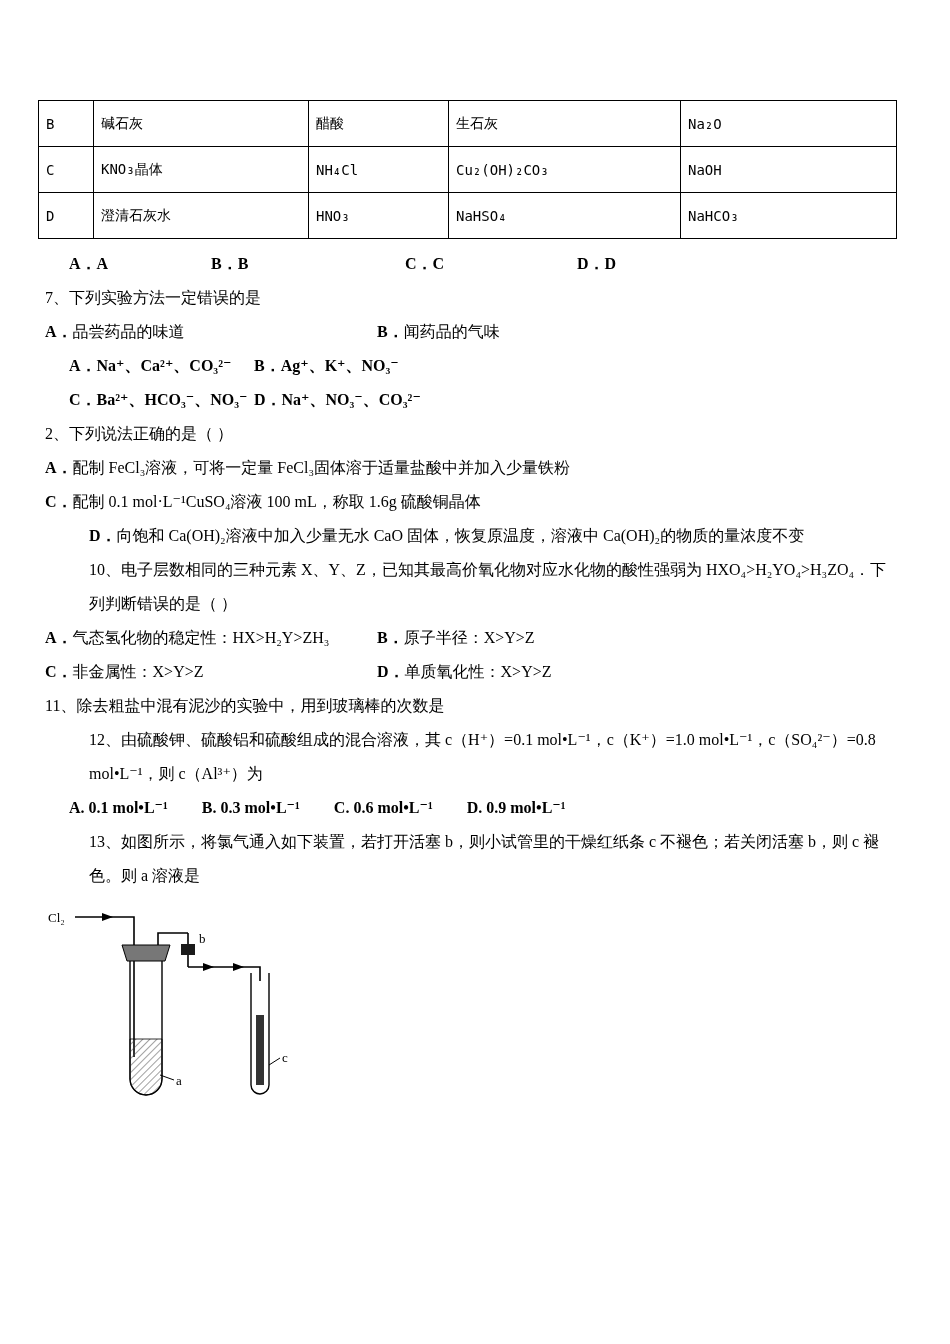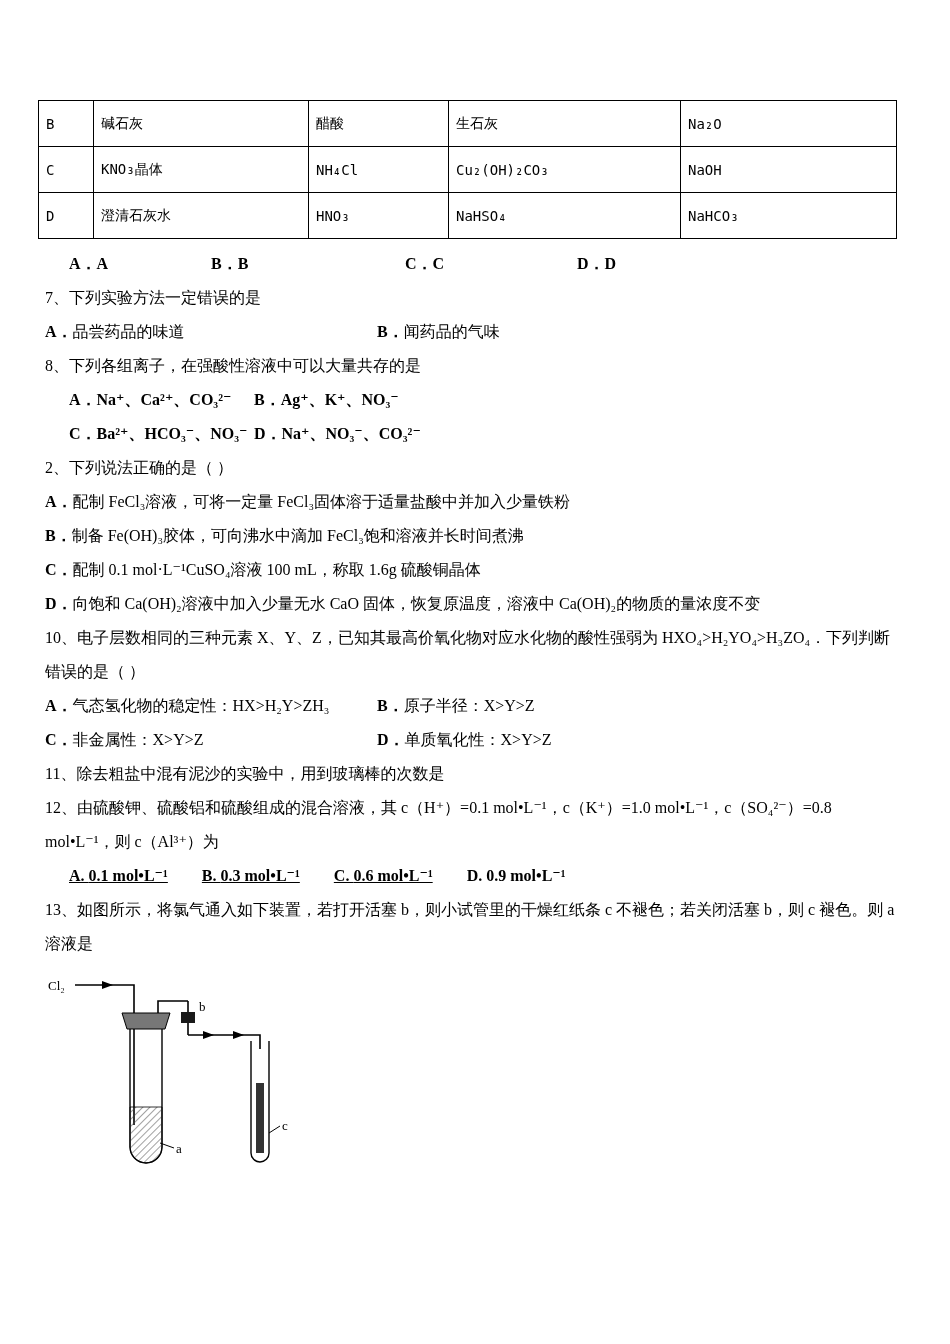--- a/index.html
+++ b/index.html
@@ -15,30 +15,30 @@
     border-collapse: collapse; width: 858px; table-layout: fixed;
     font-family: "DejaVu Sans Mono", monospace;
   }
   .qtable td {
     border: 1px solid #000; height: 46px; padding: 0 7px;
     font-size: 14px; vertical-align: middle; overflow: hidden;
   }
 
   .content { padding-top: 8px; }
   .line { font-size: 16px; line-height: 34px; padding-left: 7px; white-space: nowrap; }
-  .wrap { white-space: normal; }
+  .wrap { white-space: normal; margin-left: 44px; }
   .bold { font-weight: bold; margin-left: 24px; }
   b { font-weight: bold; }
 
   .col1-328 { display: inline-block; width: 328px; }
   .col1-181 { display: inline-block; width: 181px; }
   .c4-1 { display: inline-block; width: 138px; }
   .c4-2 { display: inline-block; width: 190px; }
   .c4-3 { display: inline-block; width: 168px; }
-  .opt12 { margin-right: 30px; text-decoration: underline; }
+  .opt12 { margin-right: 30px; }
 
   .diagram { margin: 14px 0 0 10px; }
 </style>
 </head>
 <body>
 
 <div class="page">
 
   <table class="qtable">
     <colgroup>
@@ -81,33 +81,31 @@
       <span class="c4-3">C．C</span>
       <span>D．D</span>
     </div>
 
     <div class="line">7、下列实验方法一定错误的是</div>
     <div class="line">
       <span class="col1-328"><b>A．</b><span>品尝药品的味道</span></span>
       <span><b>B．</b><span>闻药品的气味</span></span>
     </div>
 
-    <div class="line">8、下列各组离子，在强酸性溶液中可以大量共存的是</div>
     <div class="line bold">
       <span class="col1-181"><b>A．</b><span>Na⁺、Ca²⁺、CO₃²⁻</span></span>
       <span><b>B．</b><span>Ag⁺、K⁺、NO₃⁻</span></span>
     </div>
     <div class="line bold">
       <span class="col1-181"><b>C．</b><span>Ba²⁺、HCO₃⁻、NO₃⁻</span></span>
       <span><b>D．</b><span>Na⁺、NO₃⁻、CO₃²⁻</span></span>
     </div>
 
     <div class="line">2、下列说法正确的是（  ）</div>
     <div class="line"><b>A．</b><span>配制 FeCl₃溶液，可将一定量 FeCl₃固体溶于适量盐酸中并加入少量铁粉</span></div>
-    <div class="line"><b>B．</b><span>制备 Fe(OH)₃胶体，可向沸水中滴加 FeCl₃饱和溶液并长时间煮沸</span></div>
     <div class="line"><b>C．</b><span>配制 0.1 mol·L⁻¹CuSO₄溶液 100 mL，称取 1.6g 硫酸铜晶体</span></div>
     <div class="line wrap"><b>D．</b><span>向饱和 Ca(OH)₂溶液中加入少量无水 CaO 固体，恢复原温度，溶液中 Ca(OH)₂的物质的量浓度不变</span></div>
 
     <div class="line wrap">10、电子层数相同的三种元素 X、Y、Z，已知其最高价氧化物对应水化物的酸性强弱为 HXO₄&gt;H₂YO₄&gt;H₃ZO₄．下列判断错误的是（    ）</div>
     <div class="line">
       <span class="col1-328"><b>A．</b><span>气态氢化物的稳定性：HX&gt;H₂Y&gt;ZH₃</span></span>
       <span><b>B．</b><span>原子半径：X&gt;Y&gt;Z</span></span>
     </div>
     <div class="line">
       <span class="col1-328"><b>C．</b><span>非金属性：X&gt;Y&gt;Z</span></span>

